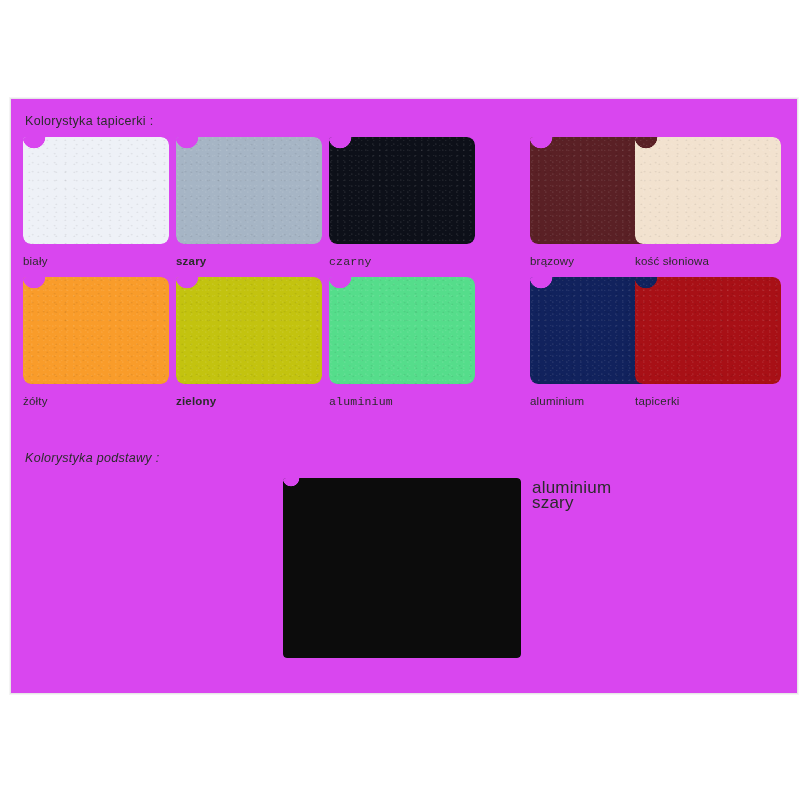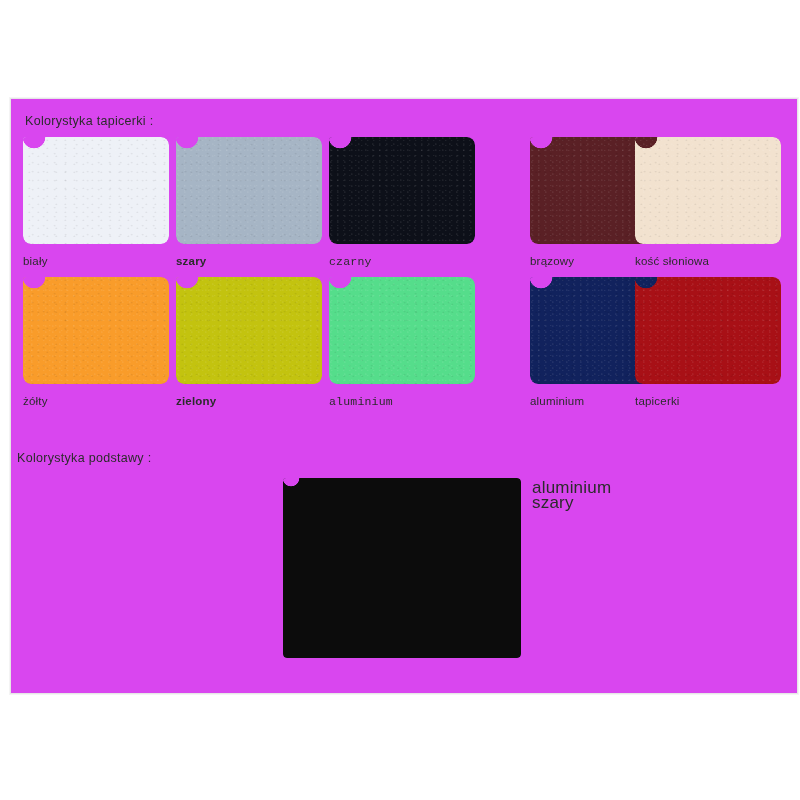--- a/index.html
+++ b/index.html
@@ -25,21 +25,21 @@
 
   
   .section-title{
     position:absolute;
     font-size:12.5px;
     color:#2b2b2b;
     letter-spacing:0.3px;
     white-space:nowrap;
   }
   #title-upholstery{ left:14px; top:15px; }
-  #title-base{ left:6px; top:352px; }
+  #title-base{ left:14px; top:352px;font-style:italic; }
 
   
   .swatch-grid{
     position:absolute;
     left:8px;
     width:764px;
   }
   #row-1{ top:38px; }
   #row-2{ top:178px; }
 

